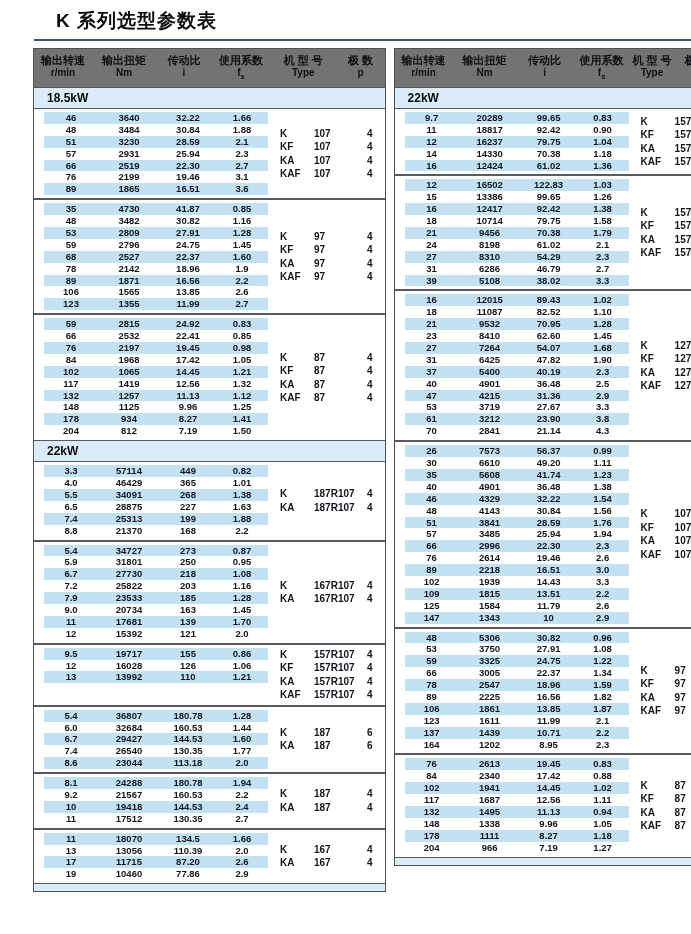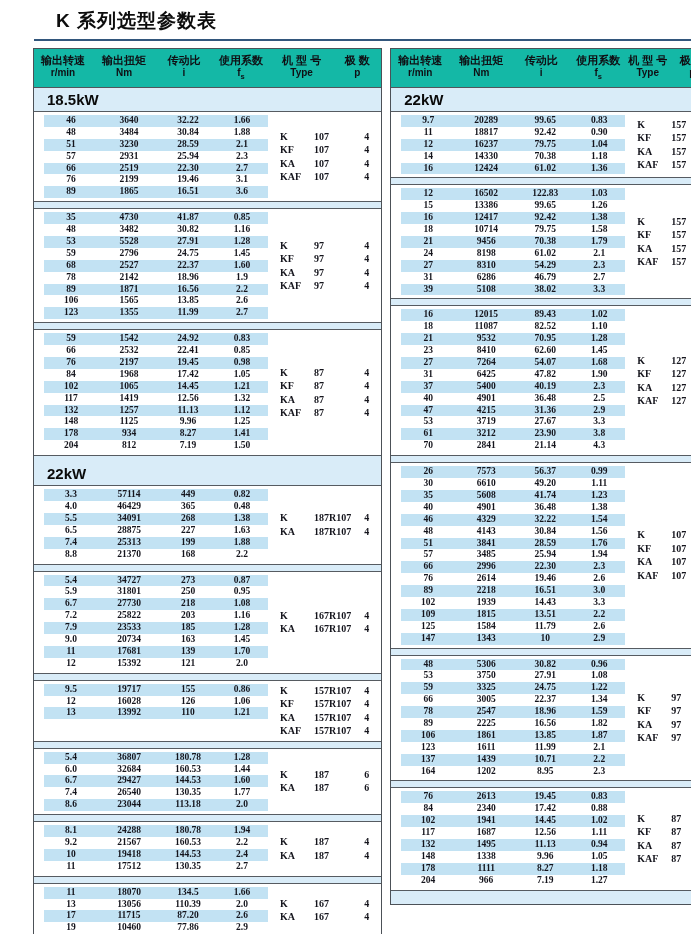--- a/index.html
+++ b/index.html
@@ -2,27 +2,27 @@
 <html><head>
 <meta charset="utf-8">
 <style>
   html,body{margin:0;padding:0;background:#ffffff;}
   body{width:691px;height:934px;font-family:"Liberation Sans","DejaVu Sans",sans-serif;}
   .page{position:relative;width:691px;height:934px;background:#ffffff;overflow:hidden;padding-left:24px;}
   .title{font-size:19px;font-weight:bold;color:#0d0d0d;margin:8px 0 5px 32px;letter-spacing:1px;}
   .rule{height:2px;background:#32567c;margin:0 10px 7px 10px;}
   .cols{display:flex;gap:8px;margin:0 9px;align-items:flex-start;}
   .col{flex:1;border:1px solid #4c5157;background:#d9ecf8;padding-bottom:7px;}
-  .thead{display:grid;grid-template-columns:58px 64px 56px 58px 1fr 48px;padding:5px 0 4px 0;border-bottom:1px solid #51565c;background:#14b8a6;}
+  .thead{display:grid;grid-template-columns:58px 64px 56px 58px 1fr 48px;padding:5px 0 4px 0;border-bottom:1px solid #51565c;background:#737373;}
   .th{text-align:center;color:#0f0f14;}
   .zh{font-size:11px;font-weight:bold;line-height:13px;}
   .en{font-size:10px;font-weight:bold;line-height:12px;}
   .en sub{font-size:7.5px;}
-  .sec-label{font-size:15px;font-weight:bold;color:#0a0a0a;padding:3px 0 3px 13px;}
-  .block{background:#ffffff;border-top:1px solid #565b61;border-bottom:1px solid #565b61;padding:3px 0;display:flex;margin-bottom:6px;font-family:Liberation Serif, serif;}
+  .sec-label{font-size:12px;font-weight:bold;color:#0a0a0a;padding:3px 0 3px 13px;}
+  .block{background:#ffffff;border-top:1px solid #565b61;border-bottom:1px solid #565b61;padding:3px 0;display:flex;}
   .rows{width:234px;padding-left:10px;box-sizing:border-box;}
   .row{display:grid;grid-template-columns:54px 62px 56px 52px;height:11.9px;align-items:center;}
   .row.stripe{background:#c2e2f3;}
   .cellv{font-size:9.5px;font-weight:bold;color:#14141c;text-align:center;line-height:11.9px;white-space:nowrap;}
   .types{flex:1;display:flex;flex-direction:column;justify-content:center;padding:0 12px 0 12px;}
   .type-row{display:grid;grid-template-columns:34px 1fr 18px;font-size:10px;font-weight:bold;color:#14141c;line-height:13.5px;white-space:nowrap;}
   .t-prefix{text-align:left;}
   .t-model{text-align:left;}
   .t-pole{text-align:right;}
 </style>
@@ -138,21 +138,21 @@
               <div class="cellv">0.85</div>
             </div>
             <div class="row">
               <div class="cellv">48</div>
               <div class="cellv">3482</div>
               <div class="cellv">30.82</div>
               <div class="cellv">1.16</div>
             </div>
             <div class="row stripe">
               <div class="cellv">53</div>
-              <div class="cellv">5528</div>
+              <div class="cellv">2809</div>
               <div class="cellv">27.91</div>
               <div class="cellv">1.28</div>
             </div>
             <div class="row">
               <div class="cellv">59</div>
               <div class="cellv">2796</div>
               <div class="cellv">24.75</div>
               <div class="cellv">1.45</div>
             </div>
             <div class="row stripe">
@@ -206,21 +206,21 @@
               <div class="t-prefix">KAF</div>
               <div class="t-model">97</div>
               <div class="t-pole">4</div>
             </div>
           </div>
         </div>
         <div class="block">
           <div class="rows">
             <div class="row stripe">
               <div class="cellv">59</div>
-              <div class="cellv">1542</div>
+              <div class="cellv">2815</div>
               <div class="cellv">24.92</div>
               <div class="cellv">0.83</div>
             </div>
             <div class="row">
               <div class="cellv">66</div>
               <div class="cellv">2532</div>
               <div class="cellv">22.41</div>
               <div class="cellv">0.85</div>
             </div>
             <div class="row stripe">
@@ -301,21 +301,21 @@
             <div class="row stripe">
               <div class="cellv">3.3</div>
               <div class="cellv">57114</div>
               <div class="cellv">449</div>
               <div class="cellv">0.82</div>
             </div>
             <div class="row">
               <div class="cellv">4.0</div>
               <div class="cellv">46429</div>
               <div class="cellv">365</div>
-              <div class="cellv">0.48</div>
+              <div class="cellv">1.01</div>
             </div>
             <div class="row stripe">
               <div class="cellv">5.5</div>
               <div class="cellv">34091</div>
               <div class="cellv">268</div>
               <div class="cellv">1.38</div>
             </div>
             <div class="row">
               <div class="cellv">6.5</div>
               <div class="cellv">28875</div>

